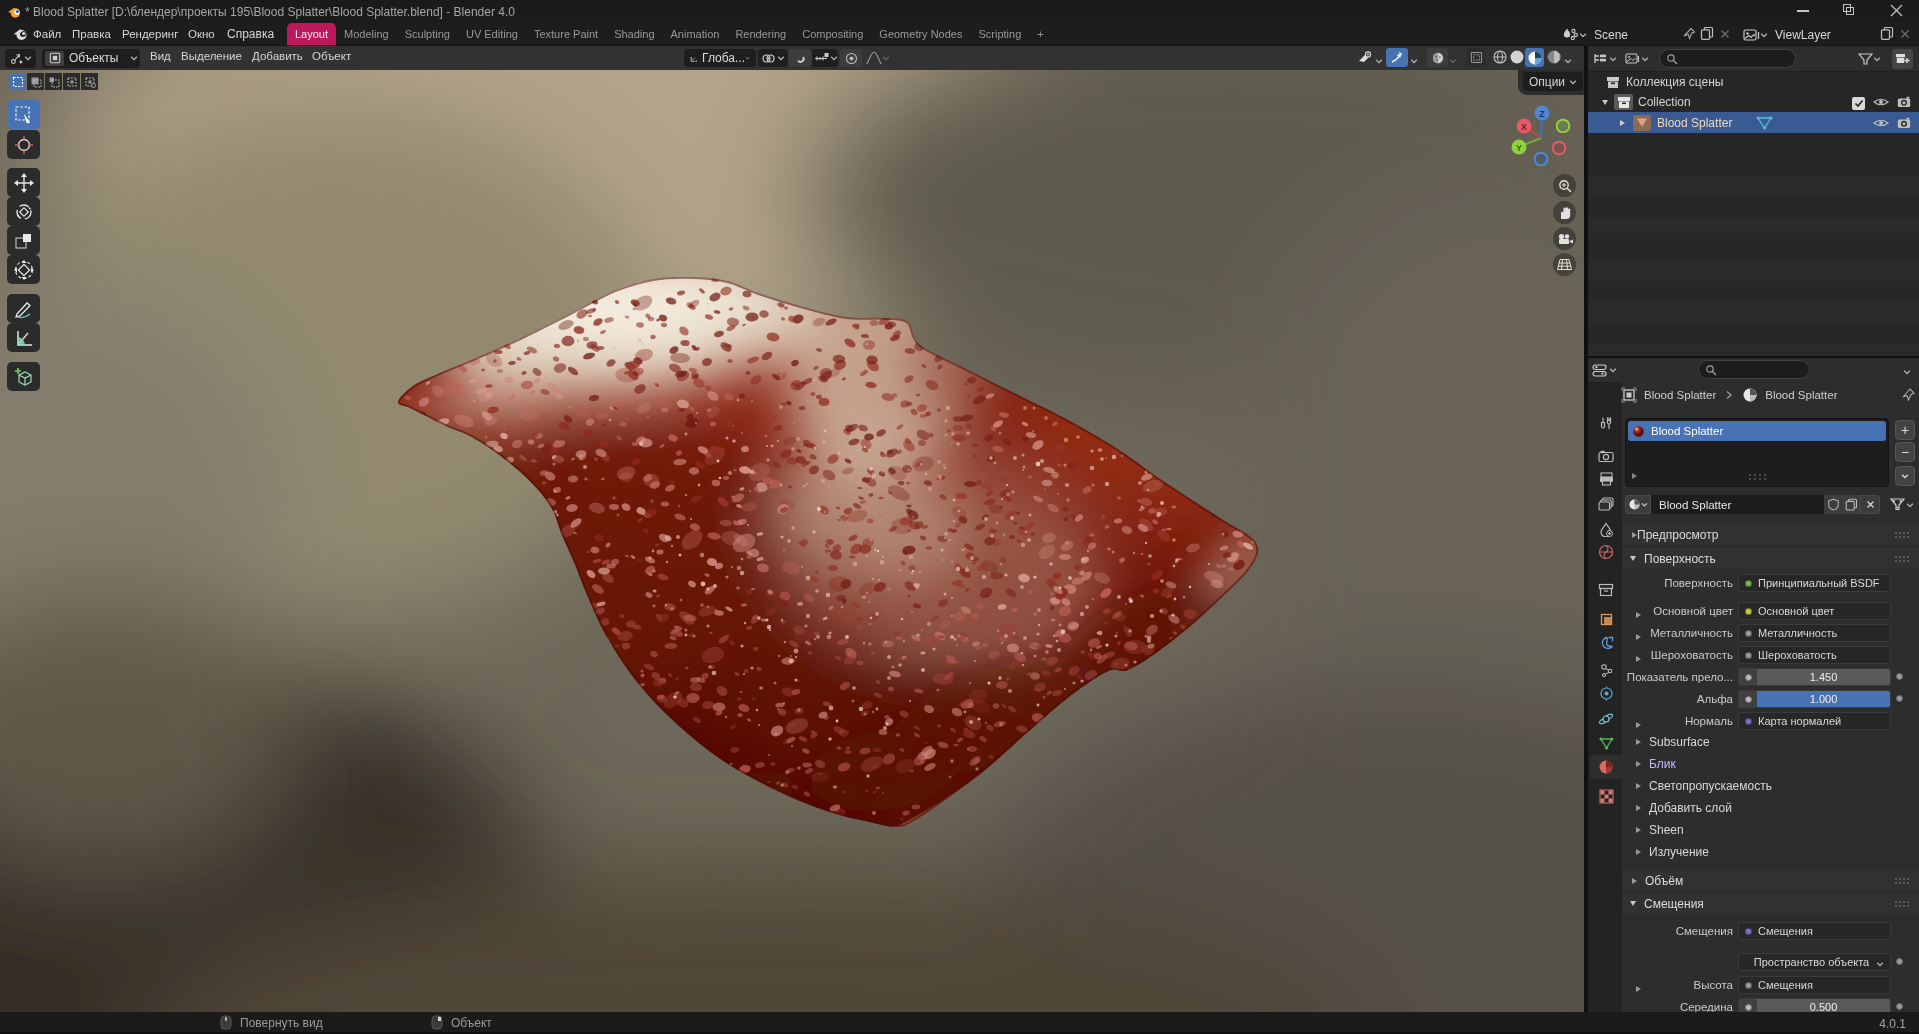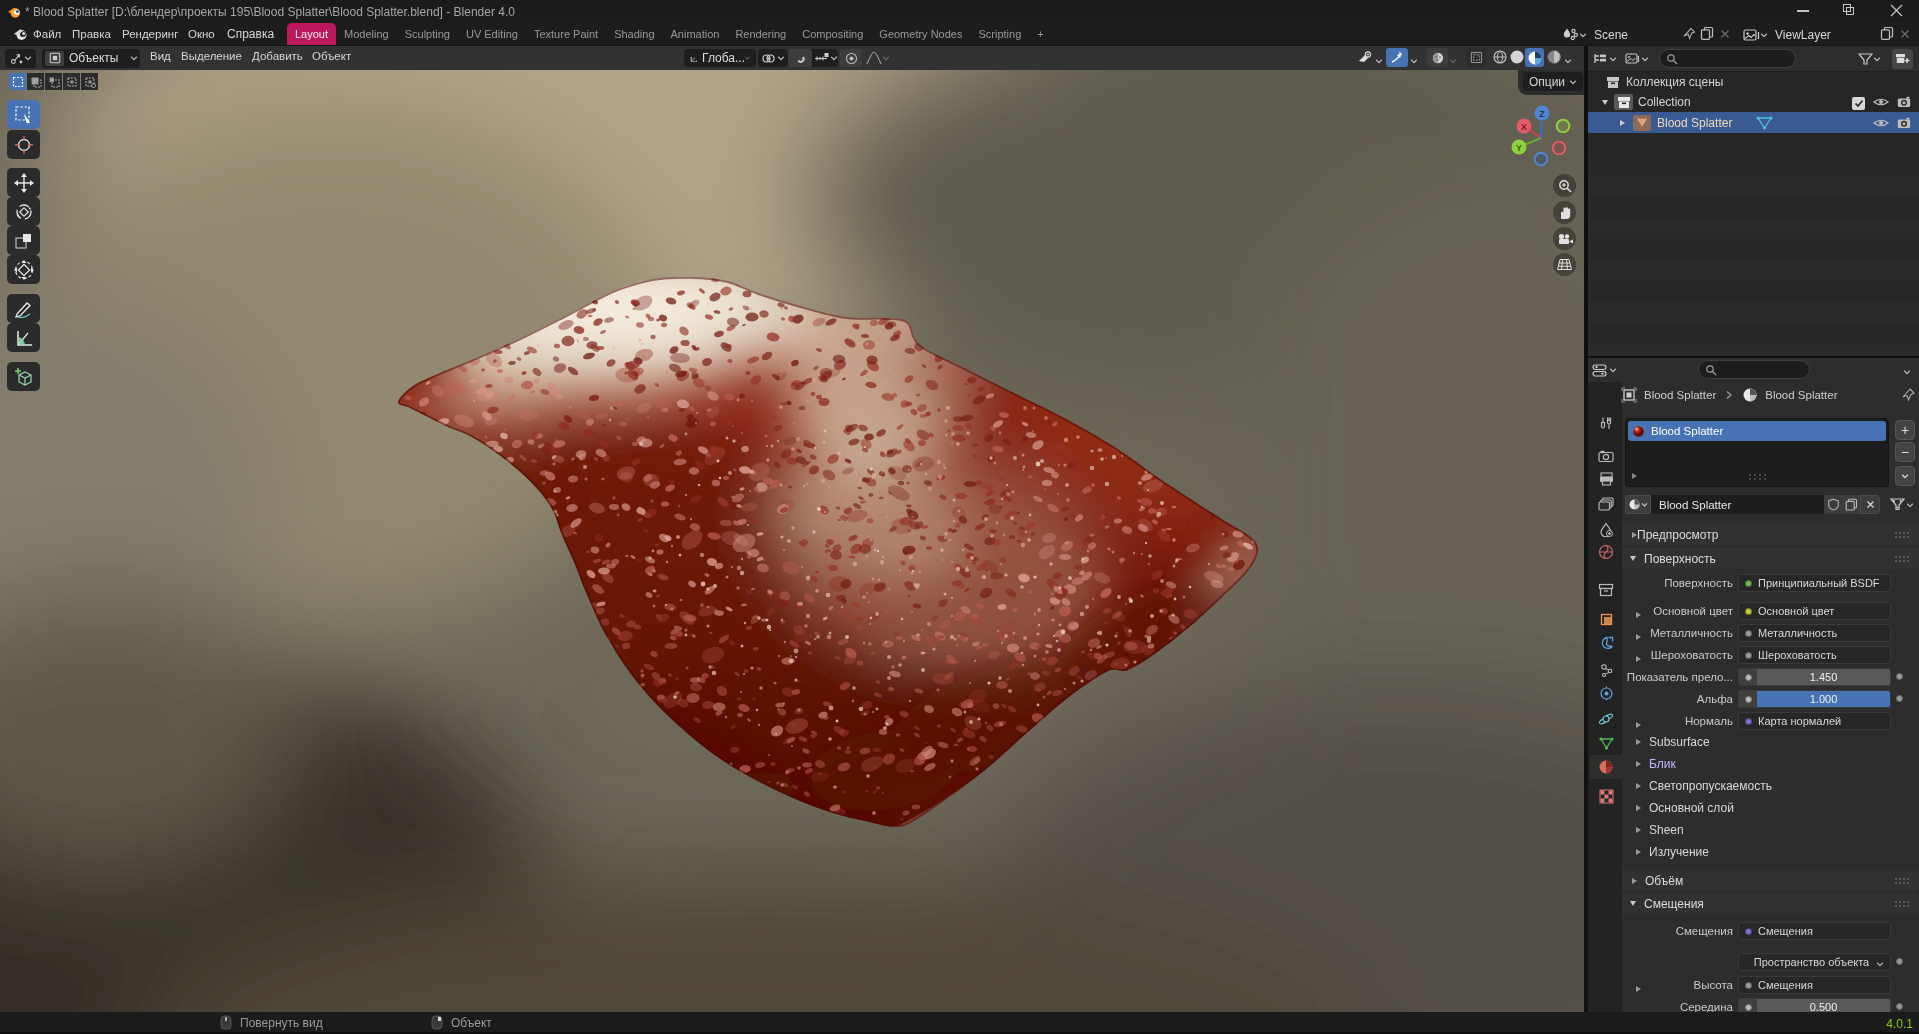--- a/index.html
+++ b/index.html
@@ -2267,21 +2267,21 @@
       <div class="abs row" style="left:48px;top:399px">
         <span class="tri-r"></span>
         <span style="margin-left:8px;color:#c4b5fd;font-size:12px">Блик</span>
       </div>
       <div class="abs row" style="left:48px;top:421px">
         <span class="tri-r"></span>
         <span style="margin-left:8px;color:#d8d8d8;font-size:12px">Светопропускаемость</span>
       </div>
       <div class="abs row" style="left:48px;top:443px">
         <span class="tri-r"></span>
-        <span style="margin-left:8px;color:#d8d8d8;font-size:12px">Основной слой</span>
+        <span style="margin-left:8px;color:#d8d8d8;font-size:12px">Добавить слой</span>
       </div>
       <div class="abs row" style="left:48px;top:465px">
         <span class="tri-r"></span>
         <span style="margin-left:8px;color:#d8d8d8;font-size:12px">Sheen</span>
       </div>
       <div class="abs row" style="left:48px;top:487px">
         <span class="tri-r"></span>
         <span style="margin-left:8px;color:#d8d8d8;font-size:12px">Излучение</span>
       </div>
       <div class="abs panelhdr" style="left:34px;top:512px;width:297px;border-radius:0 0 4px 4px">
@@ -2363,15 +2363,15 @@
       </div>
 <div class="abs row" style="left:431px;top:3px">
         <svg width="12" height="15" viewBox="0 0 12 15">
           <rect x="1" y="1" width="10" height="13" rx="3.5" fill="#3a3a3a" stroke="#666" stroke-width="0.8"></rect>
 <path d="M2,2.2 Q3.5,1.5 5,1.8 L5,6 L2,6 Q1.8,3.5 2,2.2 Z" fill="#3a3a3a"></path>
 <path d="M10,2.2 Q8.5,1.5 7,1.8 L7,6 L10,6 Q10.2,3.5 10,2.2 Z" fill="#d8d8d8"></path>
 <rect x="5.2" y="2" width="1.6" height="4" rx="0.8" fill="#3a3a3a"></rect>
         </svg>
         <span style="margin-left:8px">Объект</span>
       </div>
-<span style="position:absolute;right:6px;top:5px;color:#84cc16">4.0.1</span>
+<span style="position:absolute;right:13px;top:5px;color:#a3a3a3">4.0.1</span>
 <div class="abs" style="left:0;top:20px;width:1919px;height:2px;background:#0e0e0e"></div>
 </div>
 </div>
 </body></html>

